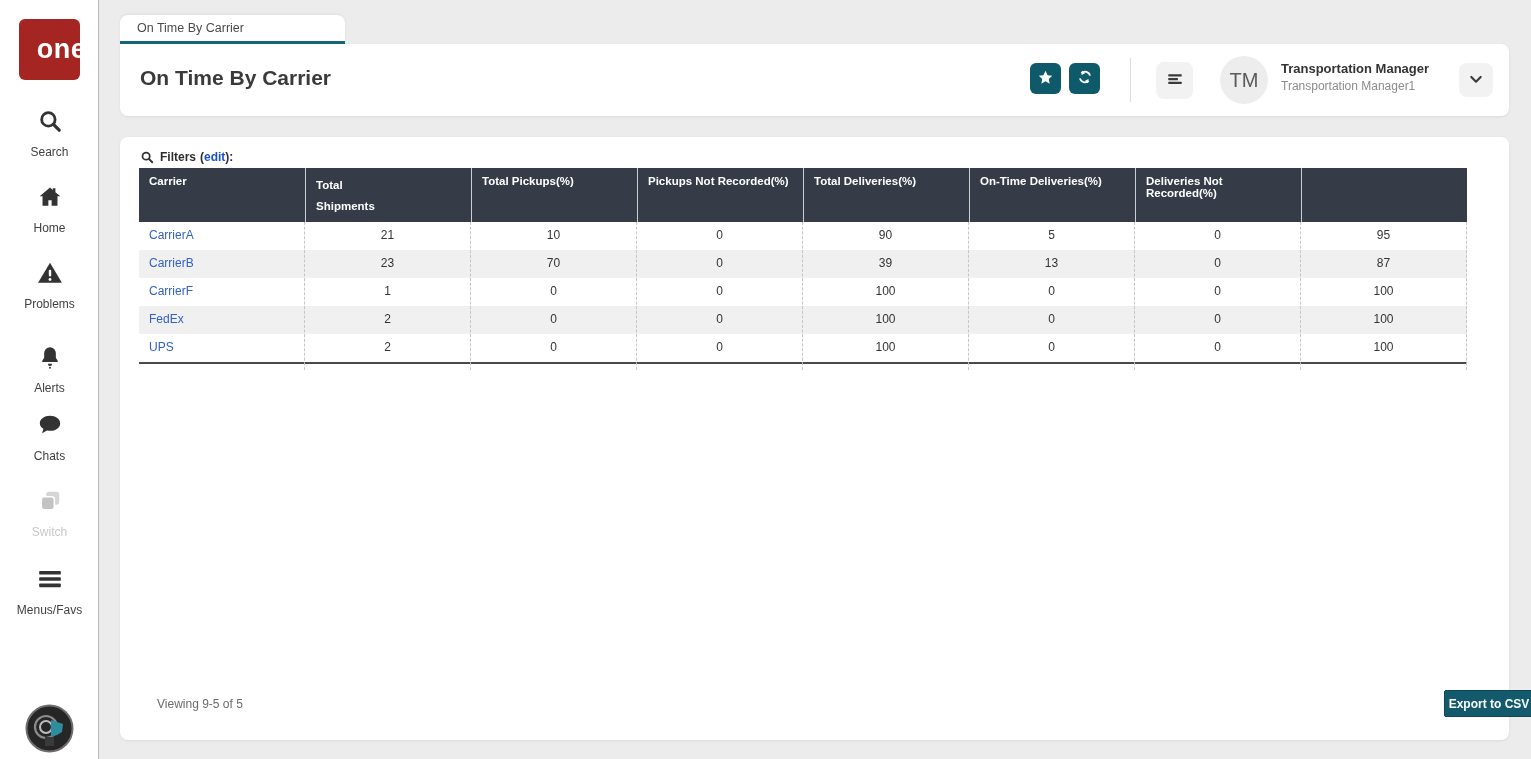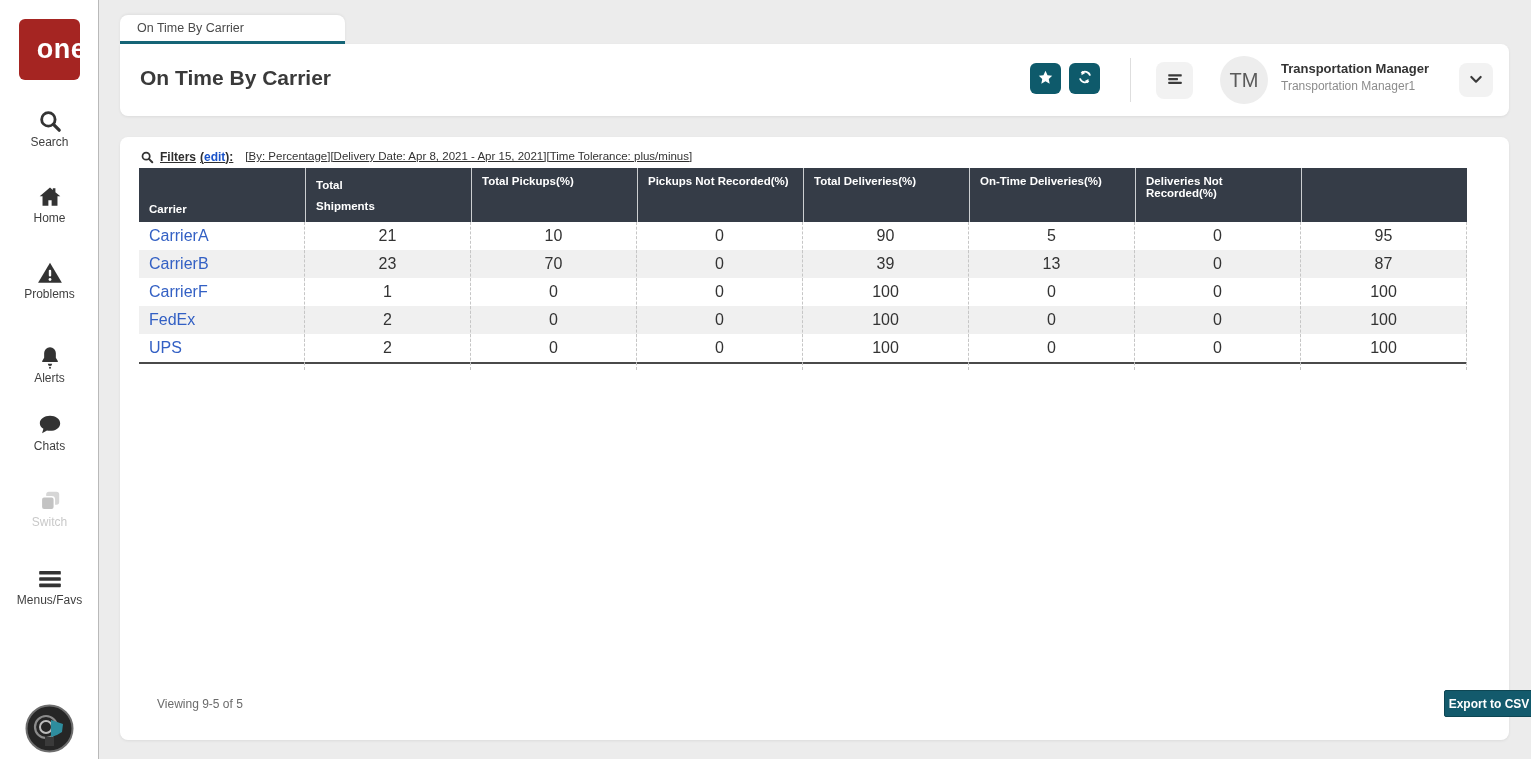--- a/index.html
+++ b/index.html
@@ -21,21 +21,21 @@
     background:#A52522; border-radius:6px;
     display:flex; align-items:center; justify-content:center;
     color:#fff; font-size:27px; font-weight:600; letter-spacing:0.5px;
     cursor:pointer;
     padding-left:24px;
   }
   .nav-item {
     position:absolute; left:0; width:99px; text-align:center; cursor:pointer;
   }
   .nav-item .nv-icon { display:block; height:27px; }
-  .nav-item .nv-label { display:block; font-size:12px; color:#3f3f3f; margin-top:0; }
+  .nav-item .nv-label { display:block; font-size:12px; color:#3f3f3f; margin-top:10px; }
   .nav-item.disabled .nv-label { color:#c9c9c9; }
   .ai-bubble { position:absolute; left:25px; top:704px; width:49px; height:49px; cursor:pointer; }
 
   
   .tab {
     position:absolute; left:120px; top:15px; width:225px; height:29px;
     background:#ffffff; border-radius:8px 8px 0 0;
     border-bottom:3px solid #156577;
     box-shadow:0 -1px 3px rgba(0,0,0,0.06);
     display:flex; align-items:center; padding-left:17px;
@@ -76,45 +76,45 @@
   .user-role { font-size:13px; font-weight:700; color:#333; }
   .user-name { font-size:12px; color:#8c8c8c; margin-top:3px; }
 
   
   .card {
     position:absolute; left:120px; top:137px; width:1389px; height:603px;
     background:#ffffff; border-radius:8px;
     box-shadow:0 1px 3px rgba(0,0,0,0.07);
   }
   .filters-row {
-    position:absolute; left:20px; top:13px; display:flex; align-items:flex-start;
-    font-size:12px; color:#2e2e2e;text-decoration:underline;
+    position:absolute; left:20px; top:13px; display:flex; align-items:flex-end;
+    font-size:12px; color:#2e2e2e;
   }
   .filters-row .f-bold { font-weight:700; }
   .filters-row a.edit-link { color:#1a53c9; font-weight:700; text-decoration:none; cursor:pointer; }
   .filters-summary { font-size:11.5px; color:#333; margin-left:12px; font-weight:400; }
 
   
   .grid { position:absolute; left:19px; top:31px; }
   .thead { display:flex; background:#353C47; }
   .th {
     width:166px; height:54px; padding:7px 10px;
     display:flex; align-items:flex-start;
     color:#fff; font-size:11.5px; font-weight:700; cursor:pointer;
   }
   .th + .th { border-left:1px solid rgba(255,255,255,0.75); }
-  .th-first { align-items:flex-end; }
+  .th-first { }
   .th-wrap span { display:block; max-width:70px; line-height:21px; }
   .th-spacer { width:24px; cursor:default; }
   .tbody { width:1328px; border-bottom:2px solid #4a4a4a; }
   .tr { display:flex; height:28px; background:#ffffff; }
   .tr-alt { background:#f0f0f0; }
   .td {
     width:166px; height:36px; line-height:27px; padding:0 10px;
-    font-size:16px; color:#333;
+    font-size:12px; color:#333;
     border-right:1px dashed #c6c6c6;
   }
   .td-num { text-align:center; }
   .td-carrier a { color:#3360C4; text-decoration:none; cursor:pointer; }
 
   
   .viewing { position:absolute; left:37px; top:560px; font-size:12px; color:#6b6b6b; }
   .btn-export {
     position:absolute; left:1292px; top:553px; width:90px; height:27px;
     background:#135A6C; color:#fff; font-size:12px; font-weight:700;
@@ -274,21 +274,20 @@
     <span style="margin-right:6px; display:flex;">
       <svg width="14" height="14" viewBox="0 0 24 24">
           <circle cx="10.5" cy="10.5" r="6.2" fill="none" stroke="#333" stroke-width="3"></circle>
           <line x1="15.2" y1="15.2" x2="21" y2="21" stroke="#333" stroke-width="3.4" stroke-linecap="round"></line>
         </svg>
     </span>
     <span class="f-bold">Filters</span>
     <span class="f-bold" style="margin-left:4px;">(</span>
     <a class="edit-link">edit</a>
     <span class="f-bold">):</span>
-    <span class="filters-summary">[By: Percentage][Delivery Date: Apr 8, 2021 - Apr 15, 2021][Time Tolerance: plus/minus]</span>
   </div>
 
   <div class="grid">
     <div class="thead" id="thead">
         <div class="th th-first">
           <span>Carrier</span>
         </div>
         <div class="th th-wrap">
           <span>Total Shipments</span>
         </div>

